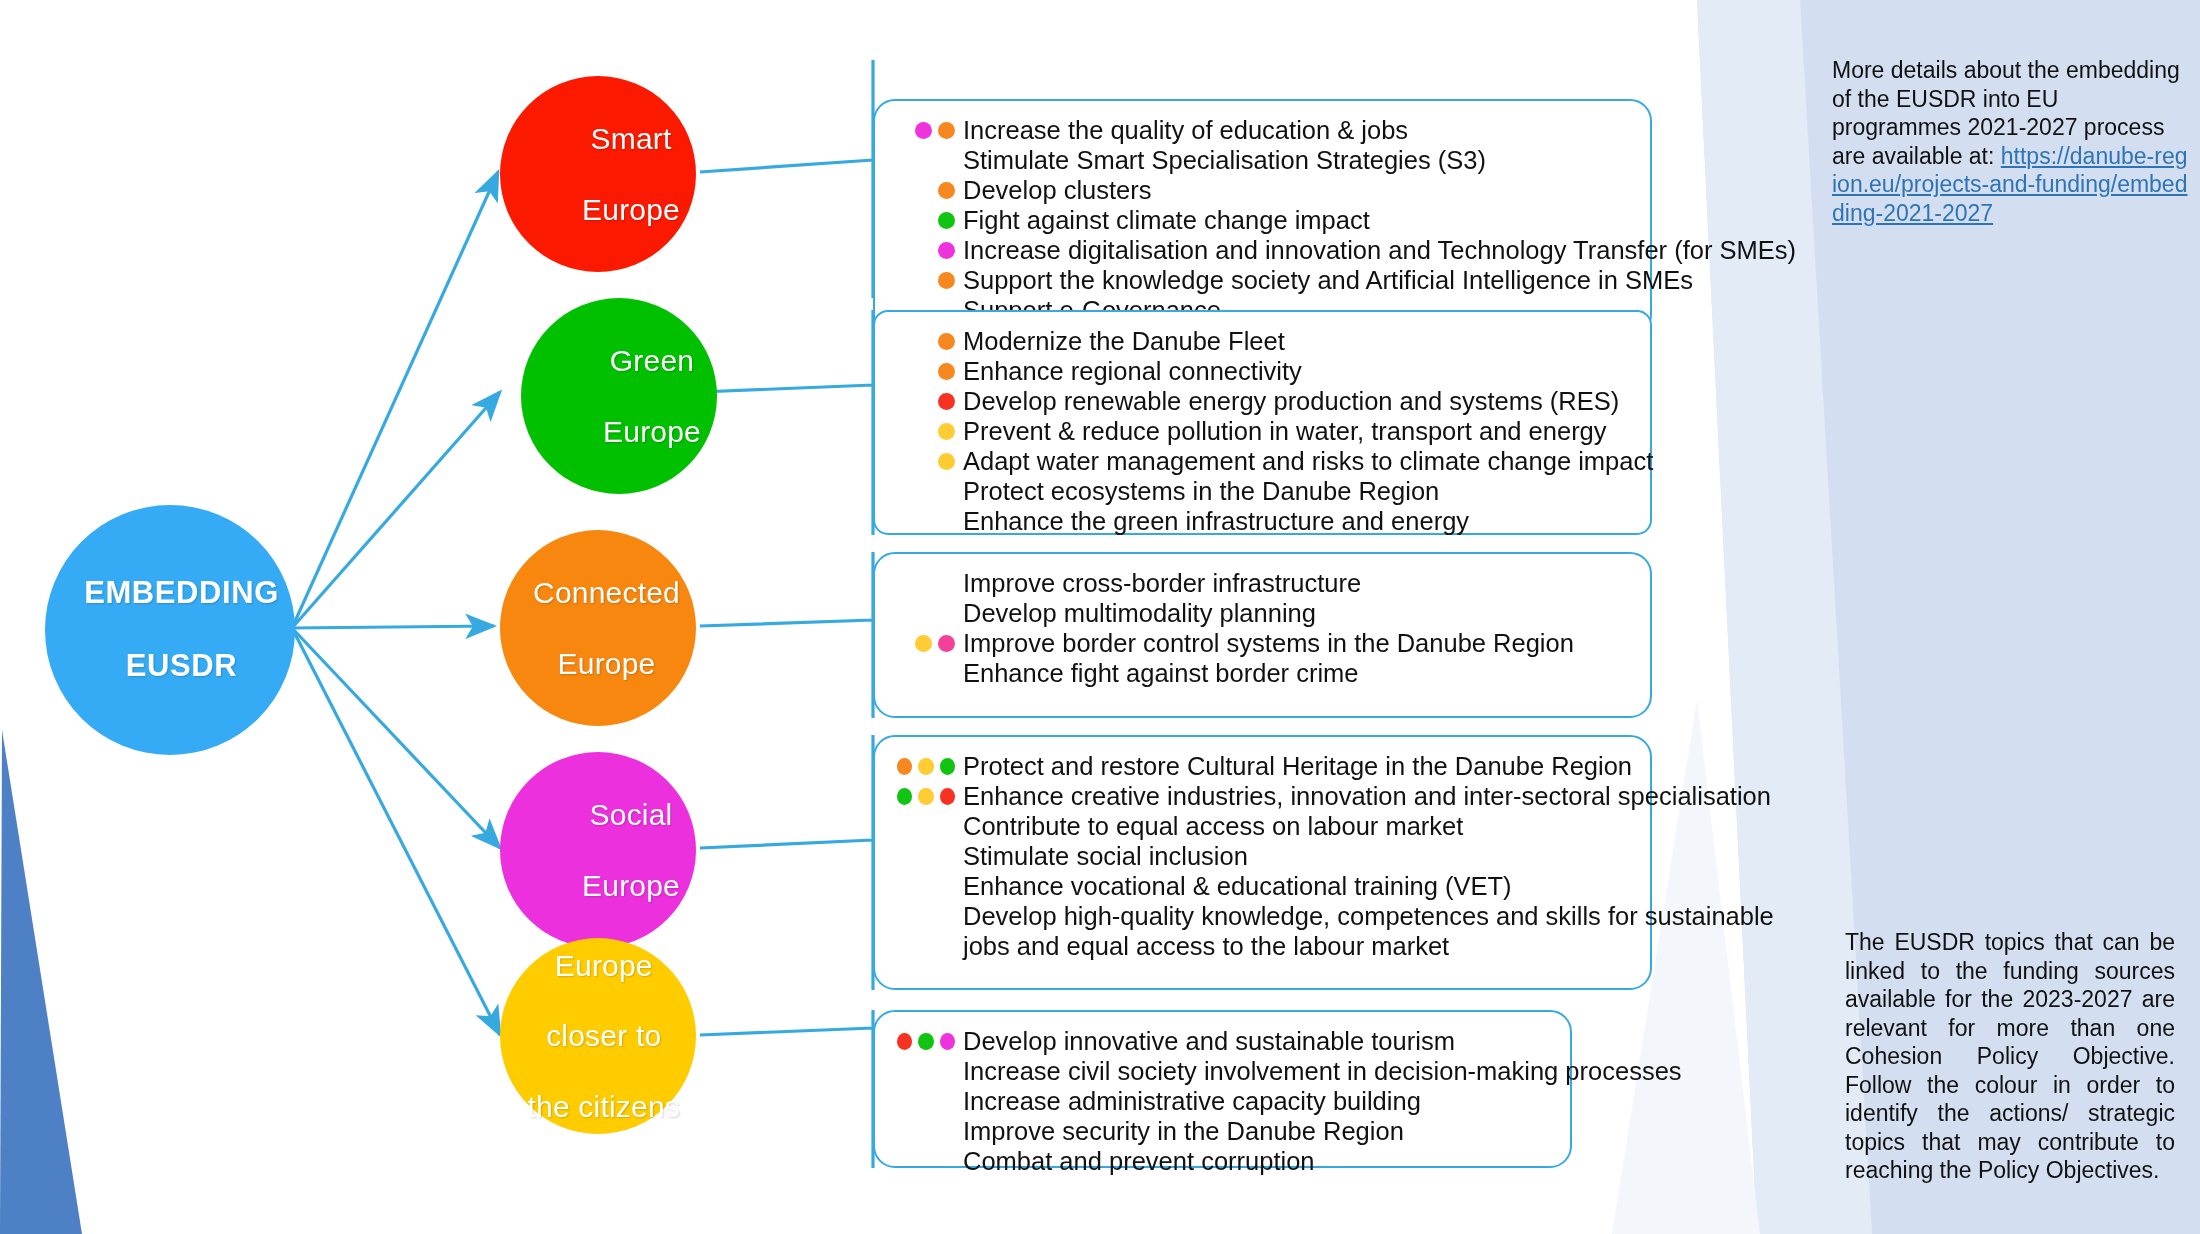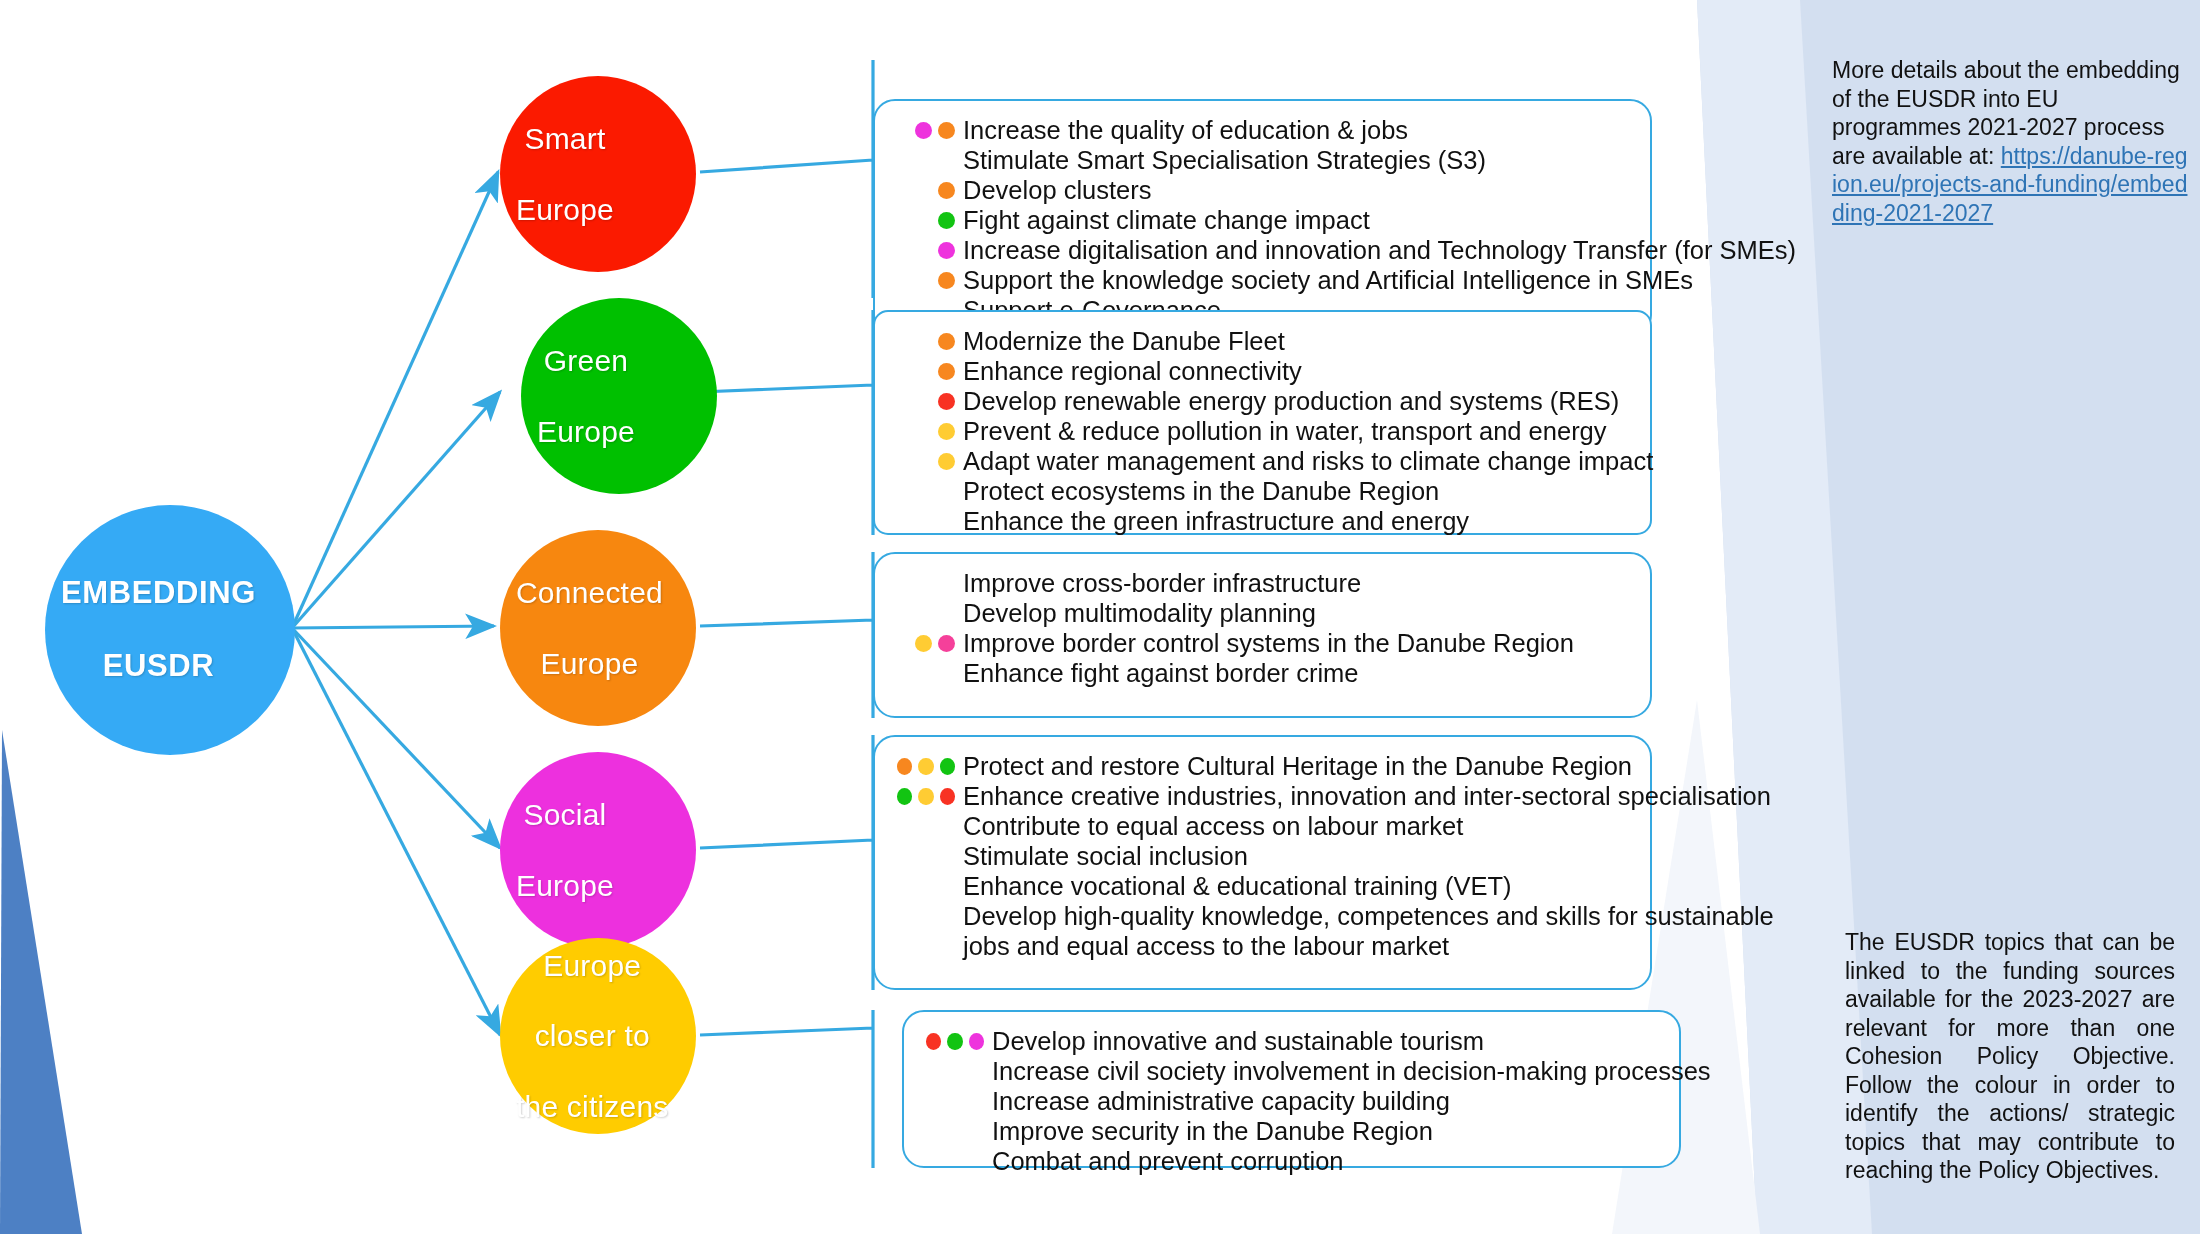--- a/index.html
+++ b/index.html
@@ -25,21 +25,21 @@
     height: 1234px;
   }
   #wire-svg { pointer-events: none; }
 
   
   .node-circle {
     position: absolute;
     border-radius: 50%;
     display: flex;
     align-items: center;
-    justify-content: flex-start;
+    justify-content: flex-end;
     text-align: center;
     color: #ffffff;
     font-size: 30px;
     line-height: 1.18;
     letter-spacing: .2px;
     text-shadow: 1px 1px 2px rgba(0,0,0,.18);
     box-sizing: border-box;
   }
   .node-circle span { display: block; padding: 0 8px; }
 
@@ -303,21 +303,21 @@
       <div class="detail-row">
         <div class="dots"></div>
         <div class="row-text">Develop high-quality knowledge, competences and skills for sustainable</div>
       </div>
       <div class="detail-row">
         <div class="dots"></div>
         <div class="row-text">jobs and equal access to the labour market</div>
       </div>
     </div>
 
-  <div class="detail-box" id="box-citizens" style="left:873px; top:1010px; width:779px; height:158px;margin-left:29px;">
+  <div class="detail-box" id="box-citizens" style="left:873px; top:1010px; width:699px; height:158px;">
       <div class="detail-row">
         <div class="dots">
           <span class="dot" style="background: rgb(248, 50, 35);"></span>
           <span class="dot" style="background: rgb(18, 196, 18);"></span>
           <span class="dot" style="background: rgb(238, 51, 221);"></span>
         </div>
         <div class="row-text">Develop innovative and sustainable tourism</div>
       </div>
       <div class="detail-row">
         <div class="dots"></div>

